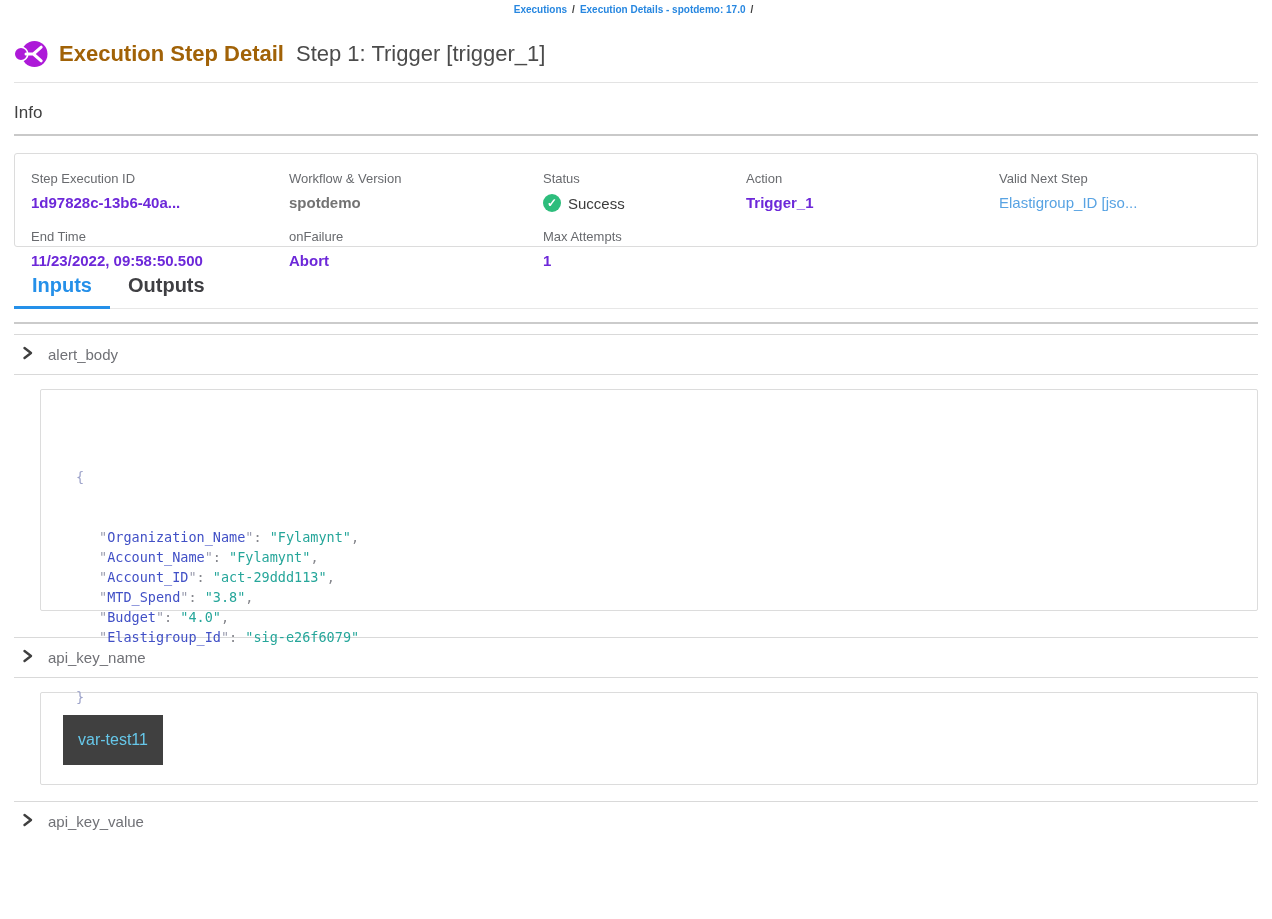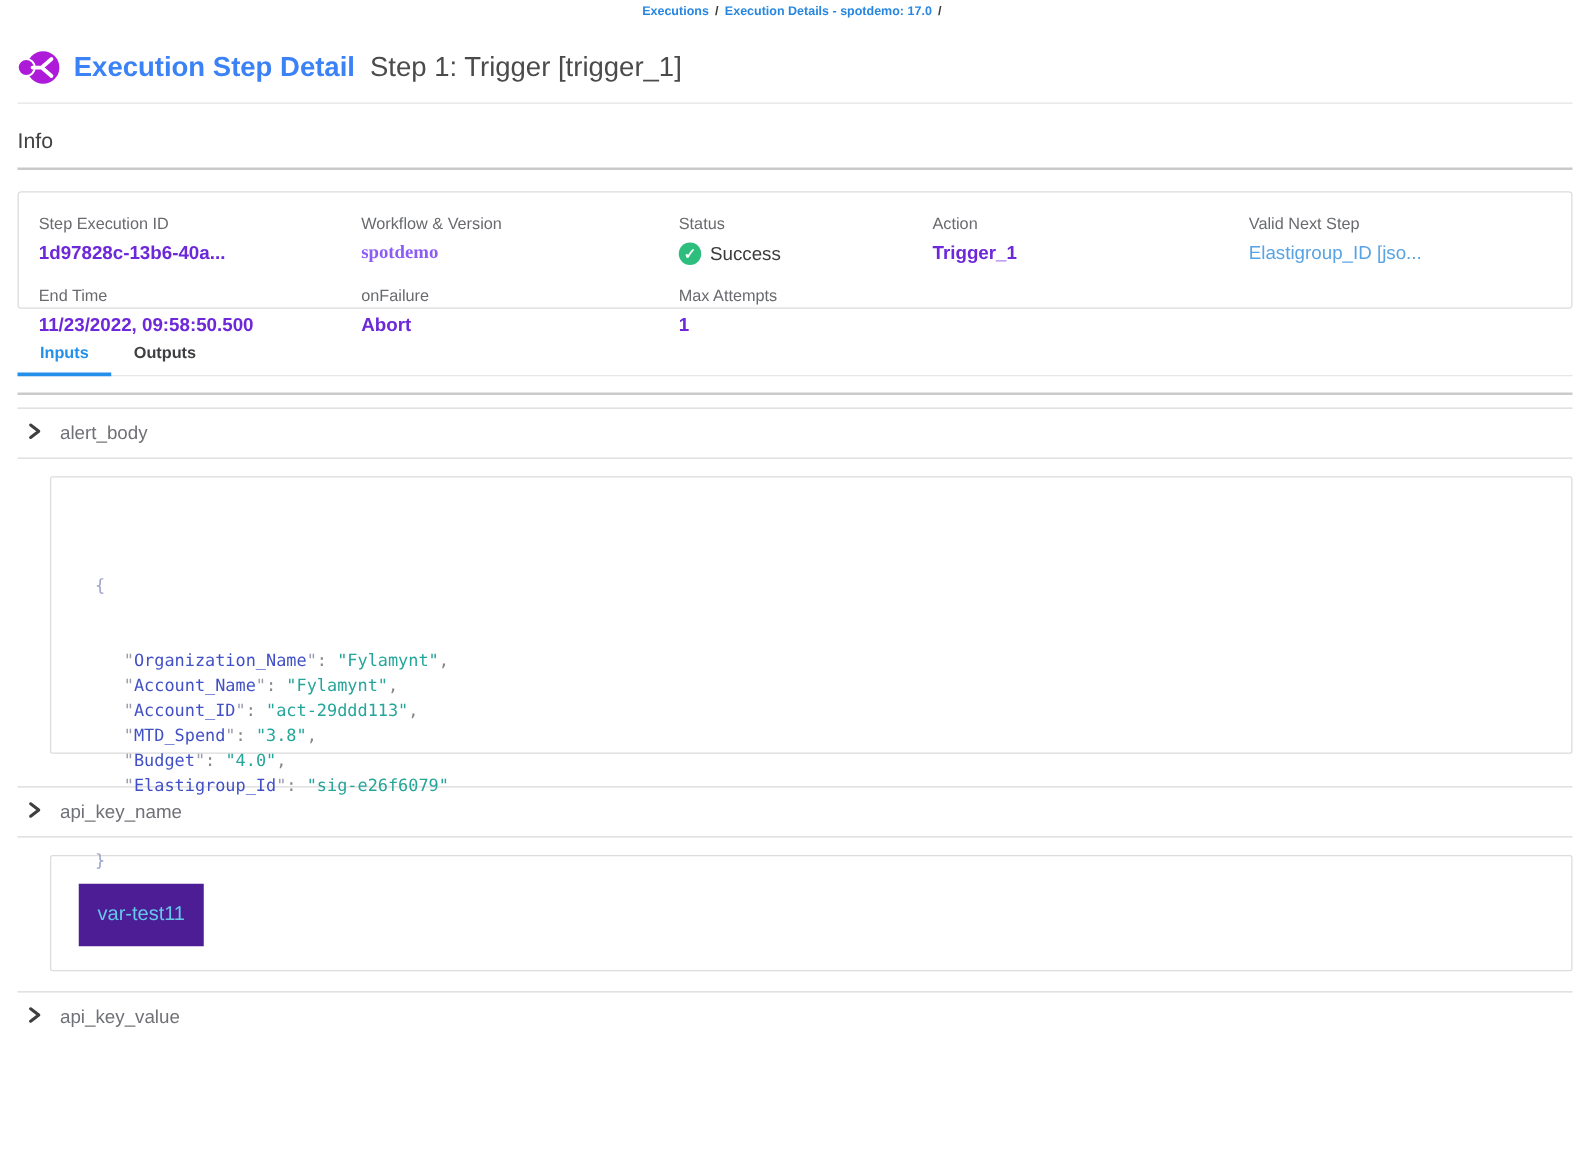--- a/index.html
+++ b/index.html
@@ -24,21 +24,21 @@
 
   
   .title-row {
     margin-top: 18px;
     display: flex;
     align-items: center;
     gap: 11px;
     height: 32px;
   }
   .logo { width: 34px; height: 30px; flex: 0 0 auto; }
-  .page-title { font-size: 22px; font-weight: 700; color: #3b82f6; }
+  .page-title { font-size: 22px; font-weight: 700; color: #a16207; }
   .page-subtitle { font-size: 22px; font-weight: 400; color: #4b4b4b; margin-left: 1px; }
 
   .divider-thin  { border: none; border-top: 1px solid #e3e3e3; margin-top: 12px; }
   .divider-mid   { border: none; border-top: 1px solid #d9d9d9; }
   .divider-thick { border: none; border-top: 2px solid #c9c9c9; }
 
   .section-heading { margin-top: 20px; font-size: 17px; font-weight: 400; color: #414141; }
   .divider-info { margin-top: 11px; }
 
   
@@ -50,39 +50,39 @@
     padding: 17px 16px 0 16px;
     background: #fff;
   }
   .info-grid {
     display: grid;
     grid-template-columns: 258px 254px 203px 253px 1fr;
     row-gap: 17px;
   }
   .cell-label { font-size: 13px; color: #686a6e; font-weight: 400; margin-bottom: 8px; }
   .cell-value { font-size: 15px; font-weight: 700; color: #6d28d9; }
-  .cell-value.link { color: #8b5cf6; cursor: pointer; font-family: Liberation Serif, serif; }
+  .cell-value.link { color: #737373; cursor: pointer; }
   .cell-value.link-light { color: #58a3e3; font-weight: 400; cursor: pointer; }
   .cell-value.status { font-weight: 400; color: #3b3b3b; display: flex; align-items: center; gap: 7px; }
   .status-check {
     width: 18px; height: 18px; border-radius: 50%;
     background: #2dbd7c; color: #fff;
     display: inline-flex; align-items: center; justify-content: center;
     font-size: 12px; font-weight: 700;
   }
 
   
   .tab-bar {
     margin-top: 23px;
     display: flex;
     border-bottom: 1px solid #e7e7e7;
   }
   .tab {
     padding: 4px 18px 9px 18px;
-    font-size: 13px;
+    font-size: 20px;
     font-weight: 600;
     color: #3f3f43;
     cursor: pointer;
     margin-bottom: -1px;
     border-bottom: 3px solid transparent;
   }
   .tab.active { color: #2590e9; border-bottom-color: #2590e9; }
 
   .divider-tabs { margin-top: 13px; border-top: 2px solid #cbcbcb; }
 
@@ -135,21 +135,21 @@
   
   .chip-box {
     margin: 14px 0 0 26px;
     border: 1px solid #dcdcdc;
     border-radius: 2px;
     height: 93px;
     padding: 22px 0 0 22px;
   }
   .chip {
     width: 100px; height: 50px;
-    background: #4c1d95;
+    background: #404040;
     display: flex; align-items: center; justify-content: center;
     font-size: 16px;
     color: #66c7e9;
   }
   .divider-after-chip { margin-top: 16px; }
 </style>
 </head>
 <body>
 
 <div class="page">

